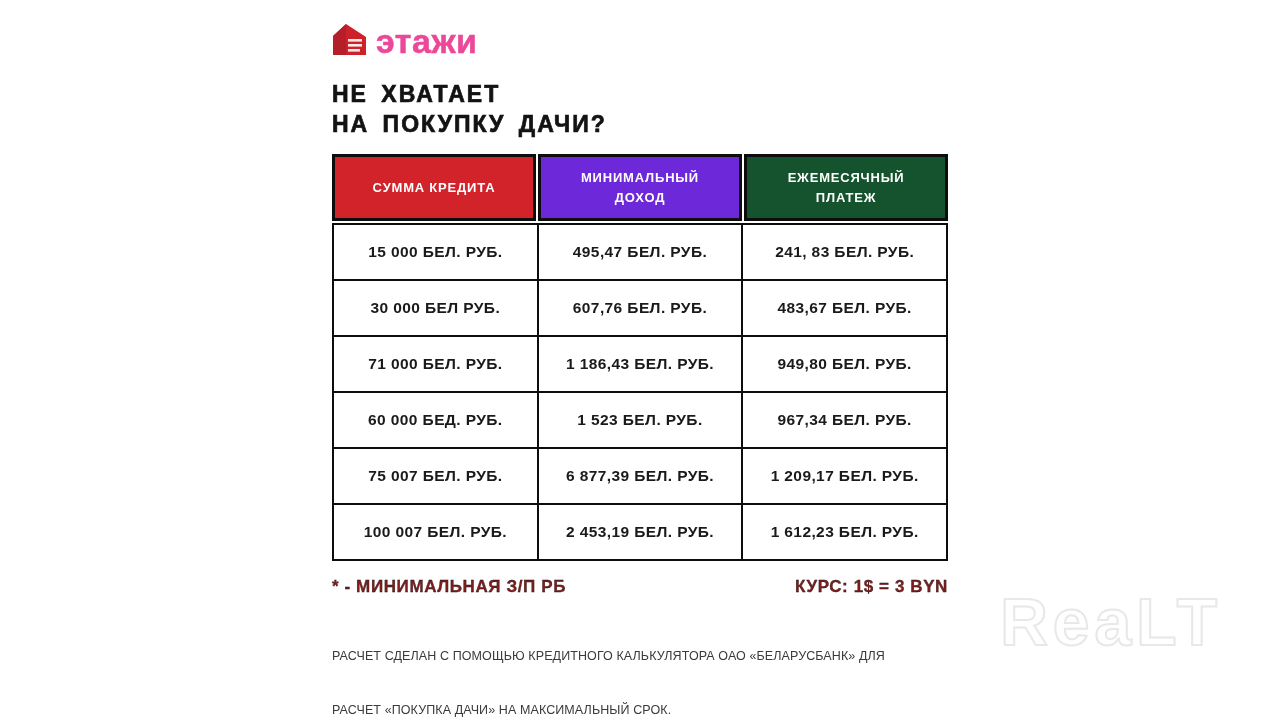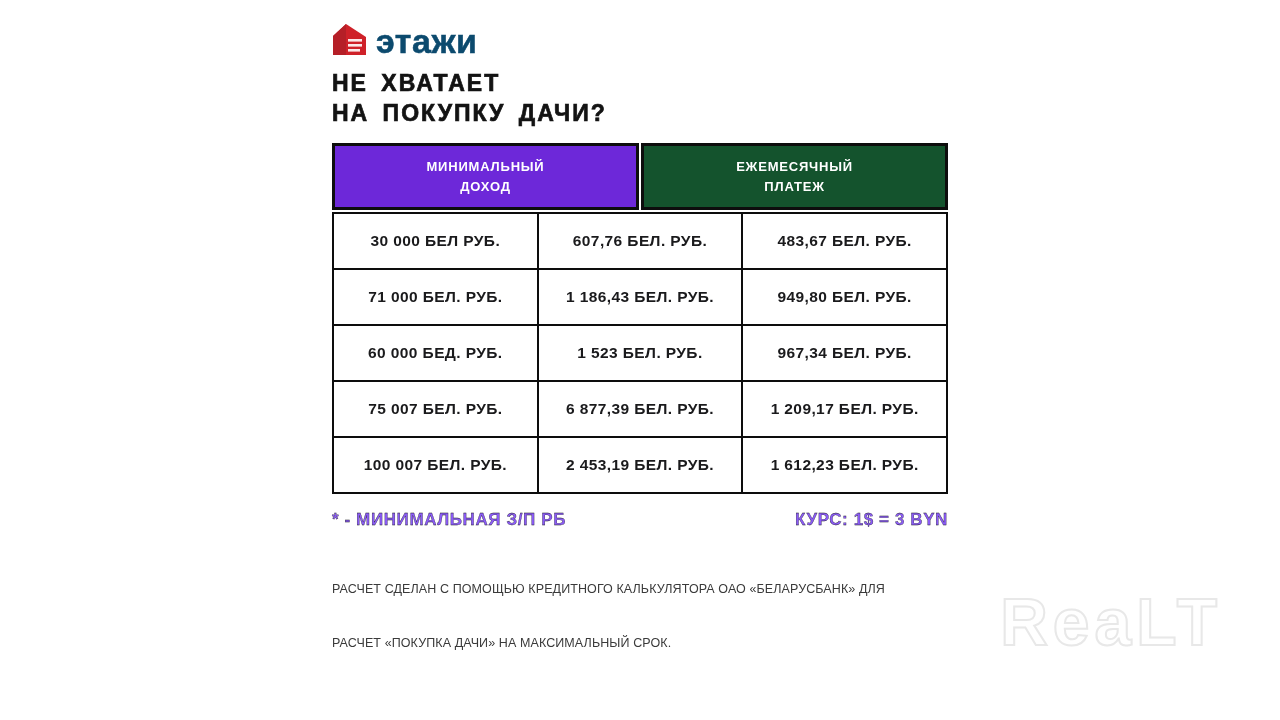--- a/index.html
+++ b/index.html
@@ -23,21 +23,21 @@
   .logo svg { width: 35px; height: 34px; display: block; }
   .logo-text {
     font-size: 34px;
     font-weight: bold;
     line-height: 0.86;
     letter-spacing: 0.5px;
     -webkit-text-stroke: 0.5px currentColor;
   }
   
   .heading {
-    margin-top: 12px;
+    margin-top: 23px;
     font-size: 23px;
     font-weight: bold;
     color: #131313;
     letter-spacing: 2px;
     word-spacing: 5px;
     line-height: 30px;
     -webkit-text-stroke: 0.7px #131313;
   }
   
   .table-wrap { margin-top: 15px; width: 616px; }
@@ -75,21 +75,21 @@
     background: #ffffff;
   }
   
   .footrow {
     display: flex;
     justify-content: space-between;
     align-items: baseline;
     margin-top: 16px;
     font-size: 17px;
     font-weight: bold;
-    color: #8b5cf6;
+    color: #7f1d1d;
     letter-spacing: 0.6px;
     -webkit-text-stroke: 0.3px #141414;
   }
   
   .fineprint {
     margin-top: 14px;
     font-size: 12.5px;
     line-height: 18px;
     color: #3a3a3a;
     letter-spacing: 0.1px;
@@ -116,39 +116,47 @@
   <div class="content">
 
     <div class="logo">
       <svg viewBox="0 0 35 34" aria-hidden="true">
         <polygon points="1,33 1,14 14,2 34,15 34,33" fill="#cf2129"></polygon>
         <polygon points="1,14 14,2 14,33 1,33" fill="#b51f27"></polygon>
         <rect x="16" y="17" width="14" height="2.6" fill="#ffffff" opacity="0.9"></rect>
         <rect x="16" y="22" width="14" height="2.6" fill="#ffffff" opacity="0.9"></rect>
         <rect x="16" y="27" width="12" height="2.6" fill="#ffffff" opacity="0.9"></rect>
       </svg>
-      <span class="logo-text" style="color: #0c4a6e;">этажи</span>
+      <span class="logo-text" style="color: #ec4899;">этажи</span>
     </div>
 
     <div class="heading">
       <div>НЕ ХВАТАЕТ</div>
       <div>НА ПОКУПКУ ДАЧИ?</div>
     </div>
 
     <div class="table-wrap">
       <div class="thead">
+        <div class="th" style="background-color: rgb(210, 35, 43);">
+          <span>СУММА КРЕДИТА</span>
+        </div>
         <div class="th" style="background-color: #6d28d9;">
           <span>МИНИМАЛЬНЫЙ ДОХОД</span>
         </div>
         <div class="th" style="background-color: #14532d;">
           <span>ЕЖЕМЕСЯЧНЫЙ ПЛАТЕЖ</span>
         </div>
       </div>
       <table class="tbody">
         <tbody>
+            <tr>
+          <td>15 000 БЕЛ. РУБ.</td>
+          <td>495,47 БЕЛ. РУБ.</td>
+          <td>241, 83 БЕЛ. РУБ.</td>
+        </tr>
         <tr>
           <td>30 000 БЕЛ РУБ.</td>
           <td>607,76 БЕЛ. РУБ.</td>
           <td>483,67 БЕЛ. РУБ.</td>
         </tr>
         <tr>
           <td>71 000 БЕЛ. РУБ.</td>
           <td>1 186,43 БЕЛ. РУБ.</td>
           <td>949,80 БЕЛ. РУБ.</td>
         </tr>

